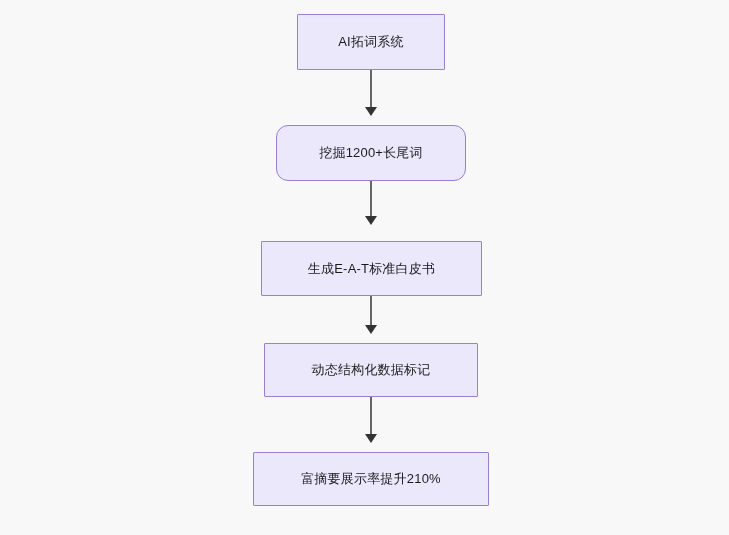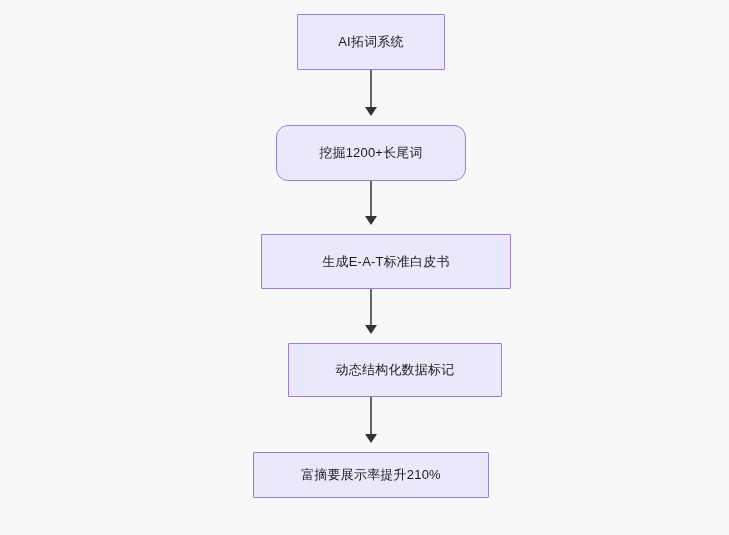--- a/index.html
+++ b/index.html
@@ -87,23 +87,23 @@
     <div class="edge-line" style="height: 37px;"></div>
     <div class="edge-arrow" style="top: 37px;"></div>
   </div>
 
   <div class="node" style="left: 297px; top: 14px; width: 148px; height: 56px;">
     <span class="node-label">AI拓词系统</span>
   </div>
   <div class="node" style="left: 276px; top: 125px; width: 190px; height: 56px; border-radius: 12px;">
     <span class="node-label">挖掘1200+长尾词</span>
   </div>
-  <div class="node" style="left: 261px; top: 234px; width: 250px; height: 55px;">
+  <div class="node" style="left: 261px; top: 241px; width: 221px; height: 55px;">
     <span class="node-label">生成E-A-T标准白皮书</span>
   </div>
-  <div class="node" style="left: 264px; top: 343px; width: 214px; height: 54px; margin-left: 24px;">
+  <div class="node" style="left: 264px; top: 343px; width: 214px; height: 54px;">
     <span class="node-label">动态结构化数据标记</span>
   </div>
-  <div class="node" style="left: 253px; top: 452px; width: 236px; height: 46px;">
+  <div class="node" style="left: 253px; top: 452px; width: 236px; height: 54px;">
     <span class="node-label">富摘要展示率提升210%</span>
   </div>
 
 </div>
 
 </body></html>

